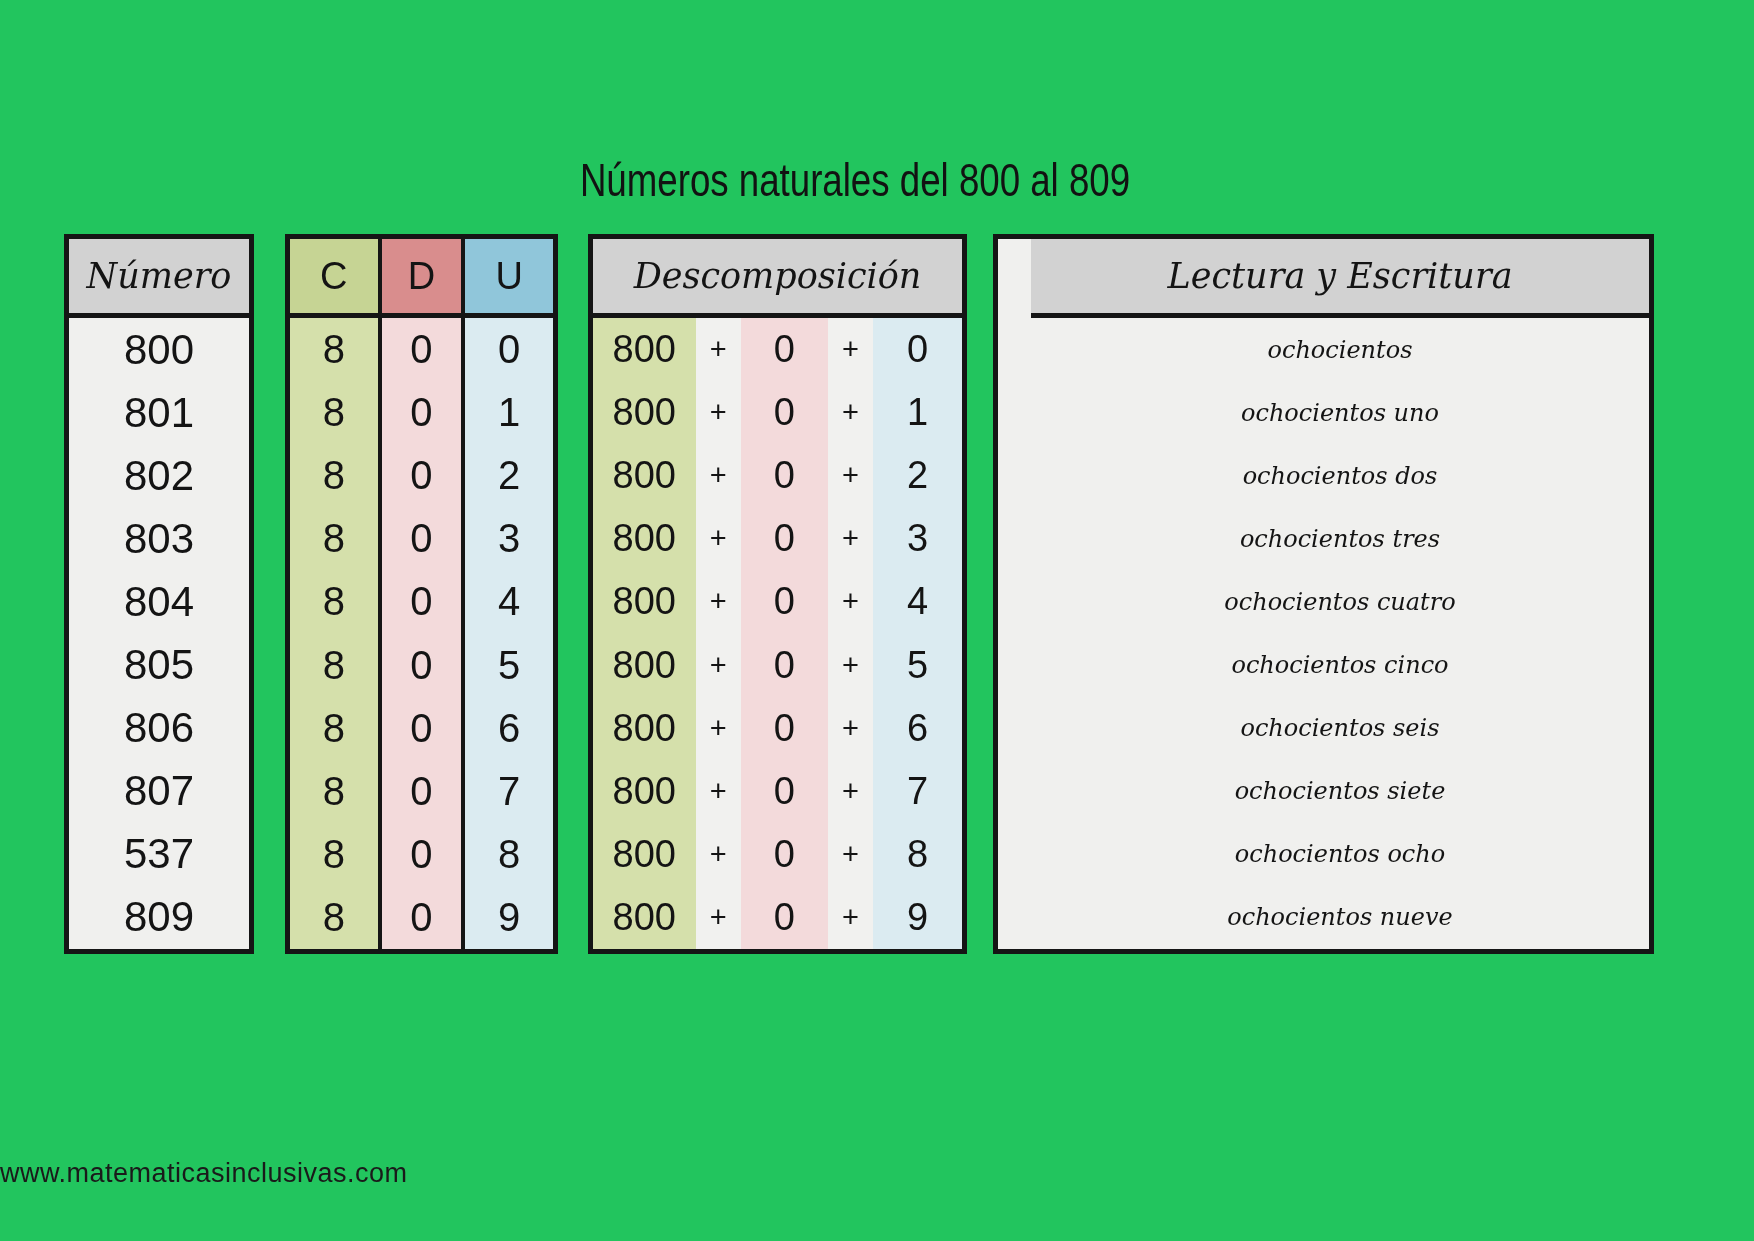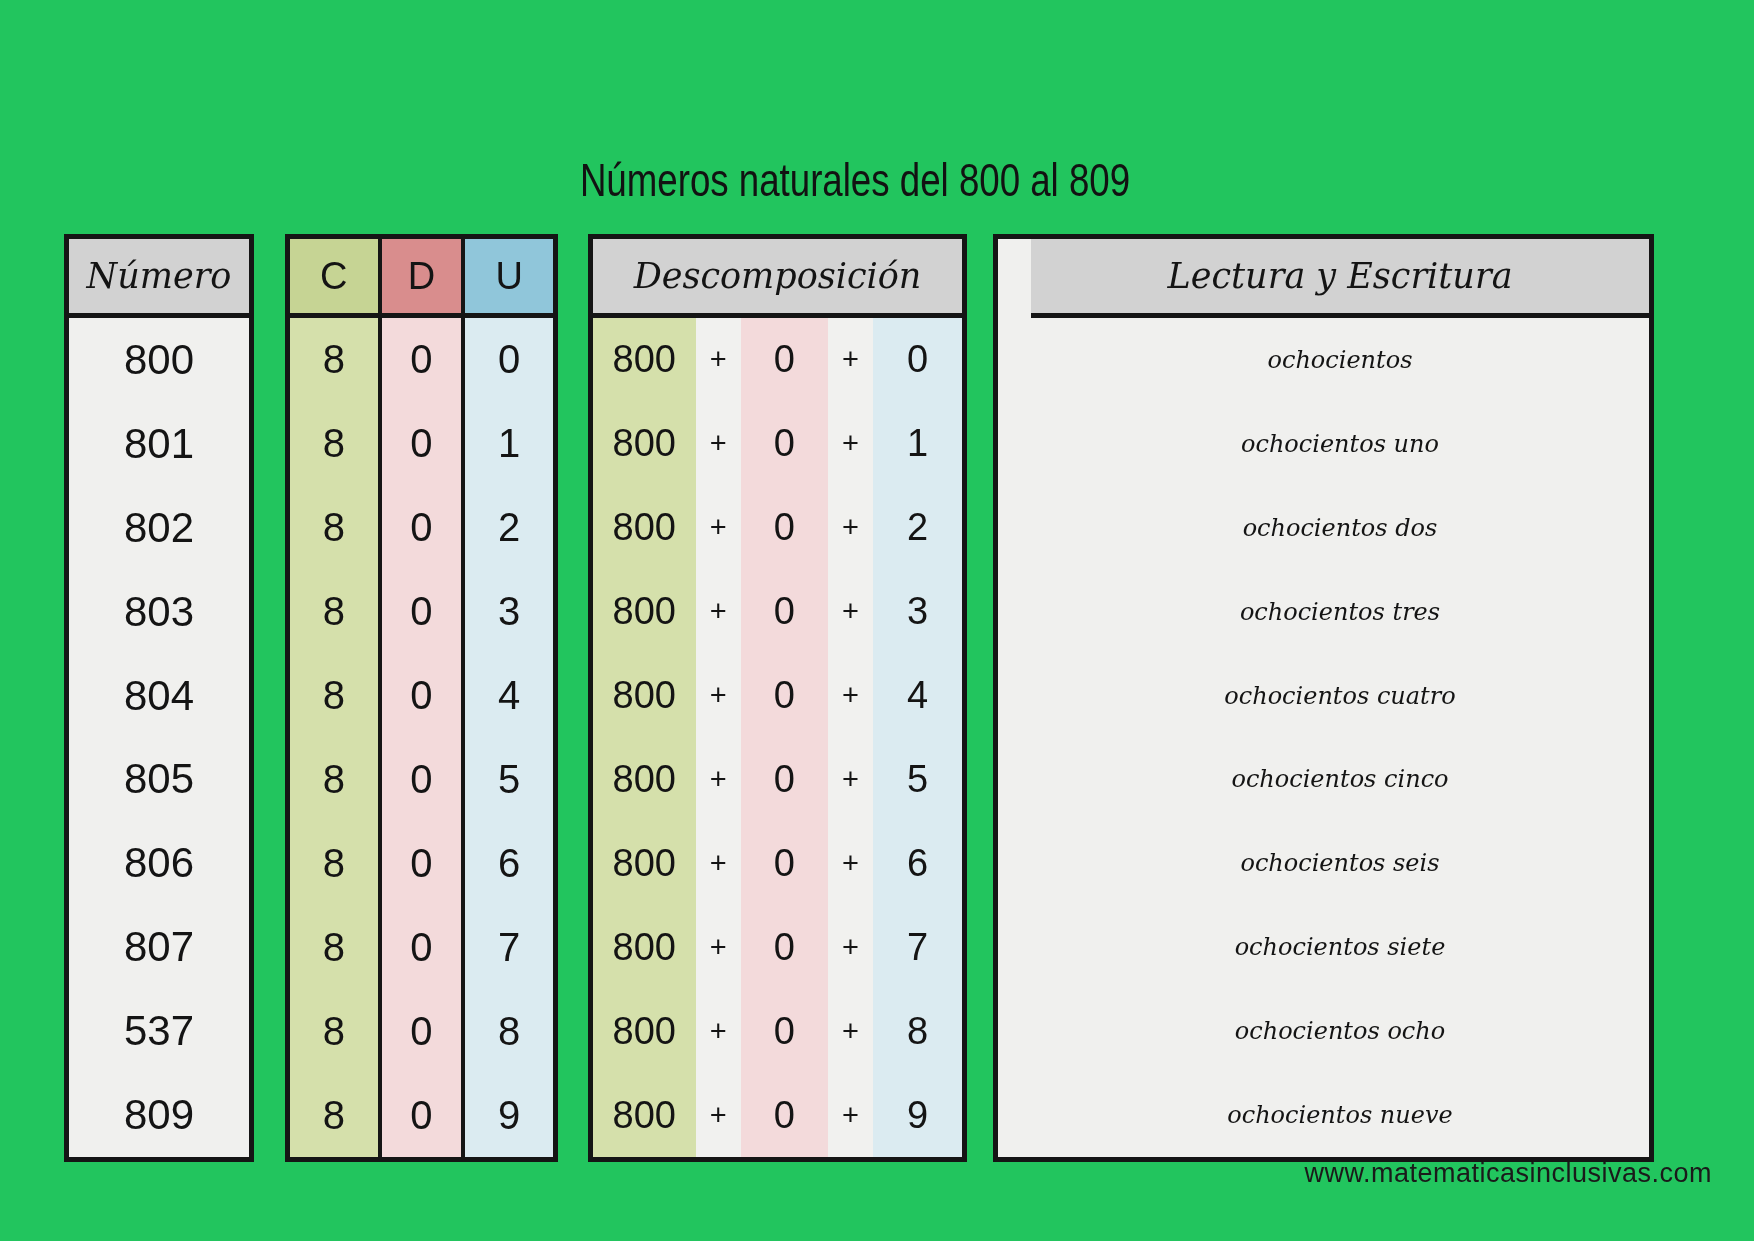--- a/index.html
+++ b/index.html
@@ -23,30 +23,29 @@
     letter-spacing: 0px;
     transform: scaleX(0.78);
     transform-origin: center;
     white-space: nowrap;
     color: #121212;
   }
   .footer {
     position: absolute;
     left: 0; top: 1158px;
     width: 1696px;
-    text-align: right;
+    text-align: left;
     font-size: 27px;
     color: #1a1a1a;
     letter-spacing: 0.5px;
-    margin-left: 16px;
   }
   .wtable {
     position: absolute;
     top: 234px;
-    height: 928px;
+    height: 720px;
     border: 5px solid var(--border);
     background: var(--cell-gray);
     display: flex;
     flex-direction: column;
   }
   .t-numero  { left: 64px;  width: 190px; }
   .t-cdu     { left: 285px; width: 273px; }
   .t-desc    { left: 588px; width: 379px; }
   .t-lectura { left: 993px; width: 661px; padding-left: 33px; }
 

